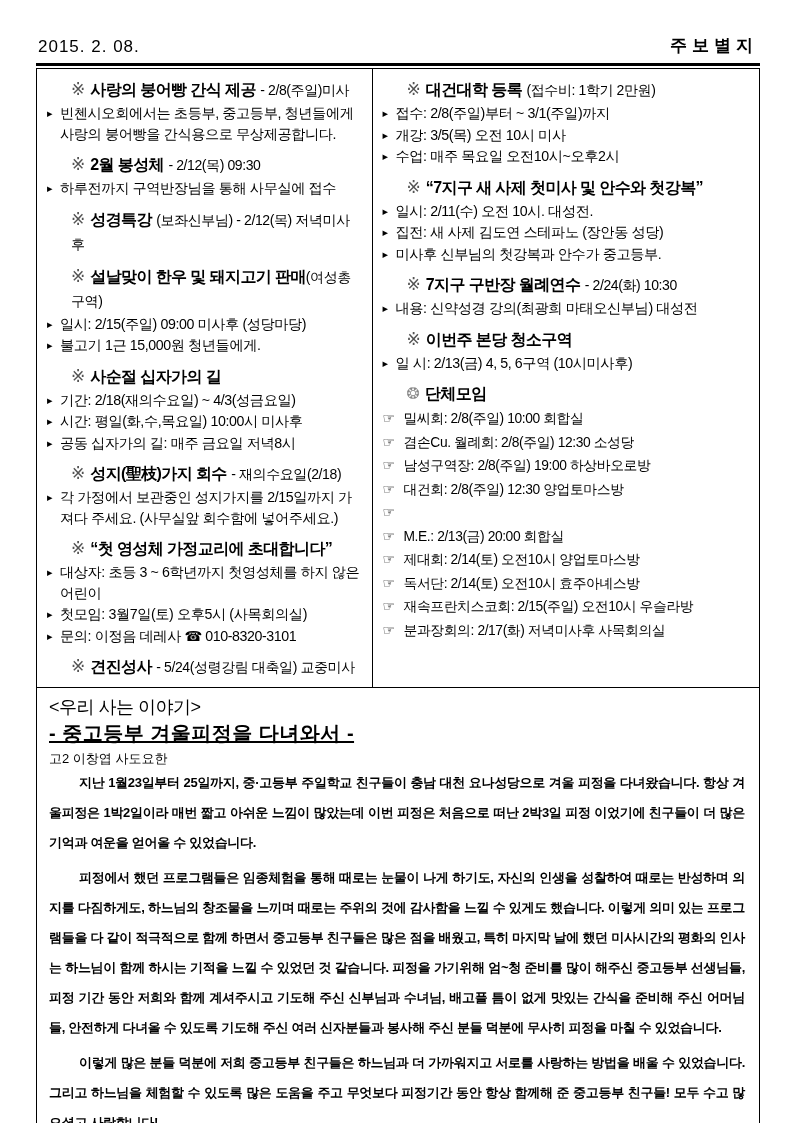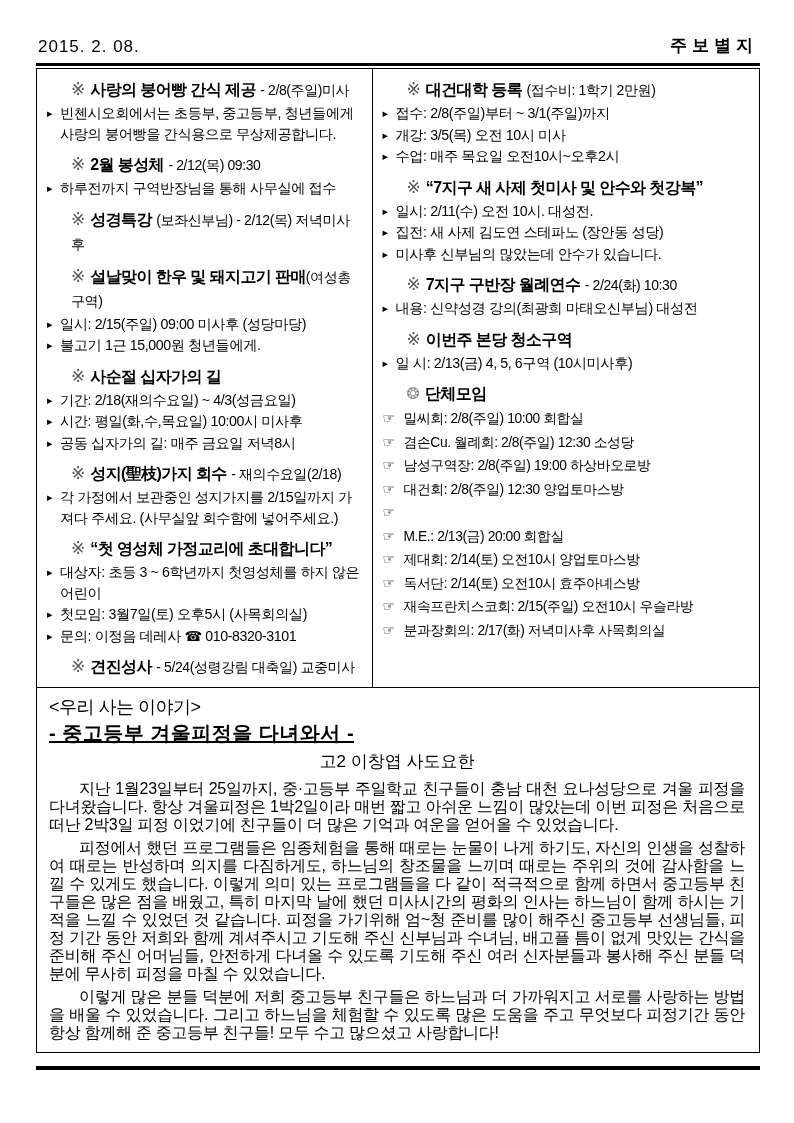--- a/index.html
+++ b/index.html
@@ -37,22 +37,22 @@
   .cont-line { padding-left:58px; line-height:20.5px; font-size:14.2px; letter-spacing:-0.4px; }
 
   .gicon { color:#888; font-size:16px; margin-right:5px; }
   .grow { display:flex; line-height:21.5px; font-size:13.8px; letter-spacing:-0.4px; margin-top:2px; }
   .gpt { flex:0 0 21px; font-size:14px; }
 
   
   .story { border-top:1px solid #000; padding:7px 14px 10px 12px; }
   .story-tag { font-size:18px; letter-spacing:-0.5px; }
   .story-title { text-align:left; font-weight:bold; font-size:20px; letter-spacing:0.5px; margin:1px 0 3px 0;text-decoration:underline; }
-  .story-byline { text-align:center; font-size:17px; margin-bottom:7px; }
-  .story p { font-size:16px; line-height:18px; text-align:justify; text-indent:30px; letter-spacing:-0.3px; margin-bottom:5px; }
+  .story-byline { text-align:left; font-size:13px; }
+  .story p { font-size:13px; line-height:30px; text-align:justify; text-indent:30px; letter-spacing:-0.3px; margin-bottom:5px;font-weight:bold; }
   .story p:last-child { margin-bottom:0; }
 
   .rule-thick-bottom { height:4px; background:#000; margin-top:13px; }
 </style>
 </head>
 <body>
 
 <div class="page">
 
   <div class="hdr">
@@ -168,21 +168,21 @@
           <div class="b">
               <span class="bicon">▸</span>
               <span class="btxt">일시: 2/11(수) 오전 10시. 대성전.</span>
             </div>
           <div class="b">
               <span class="bicon">▸</span>
               <span class="btxt">집전: 새 사제 김도연 스테파노 (장안동 성당)</span>
             </div>
           <div class="b">
               <span class="bicon">▸</span>
-              <span class="btxt">미사후 신부님의 많았는데 안수가 있습니다.</span>
+              <span class="btxt">미사후 신부님의 첫강복과 안수가 중고등부.</span>
             </div>
         </div>
 
         <div class="item">
           <div class="h"><span class="hicon">※</span><span class="htitle">7지구 구반장 월례연수</span> <span class="hsuffix">- 2/24(화) 10:30</span></div>
           <div class="b">
               <span class="bicon">▸</span>
               <span class="btxt">내용: 신약성경 강의(최광희 마태오신부님) 대성전</span>
             </div>
         </div>

